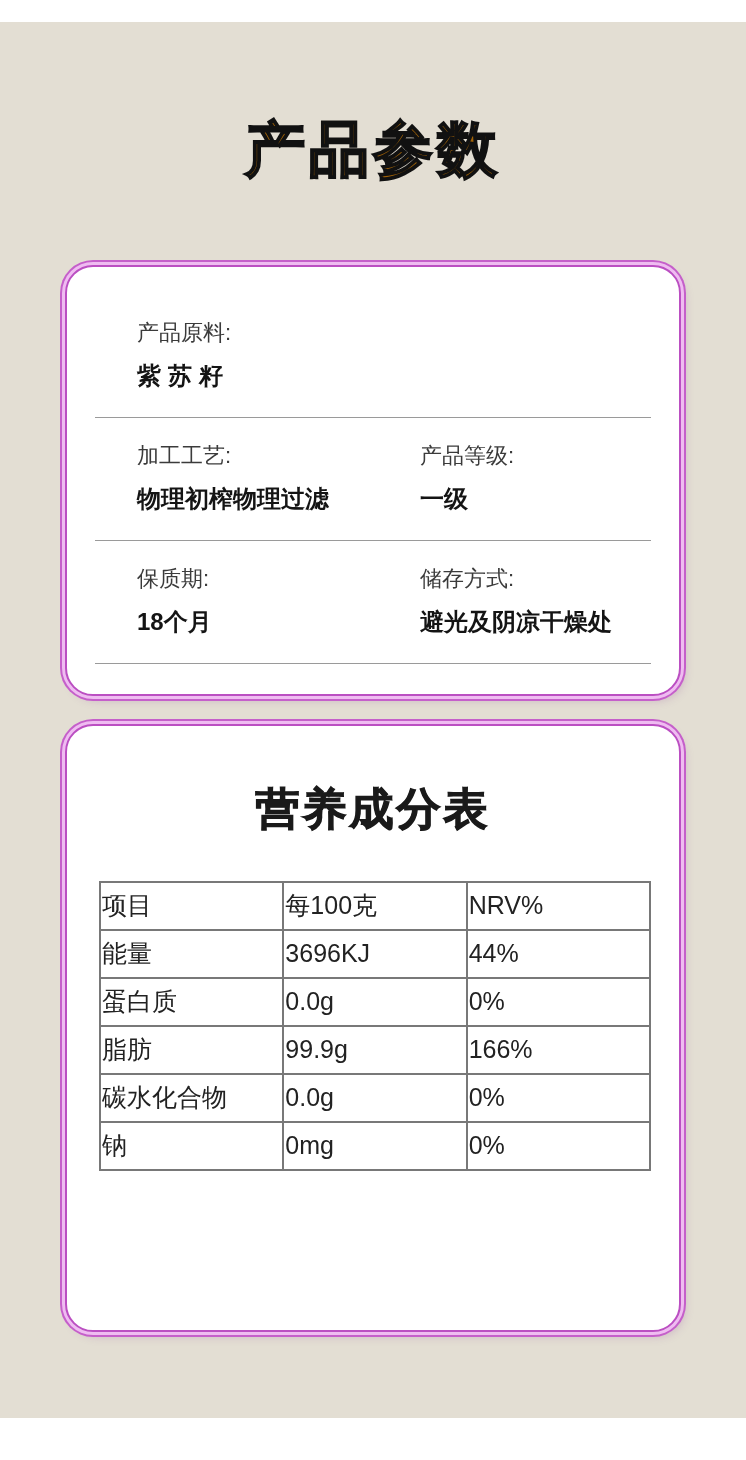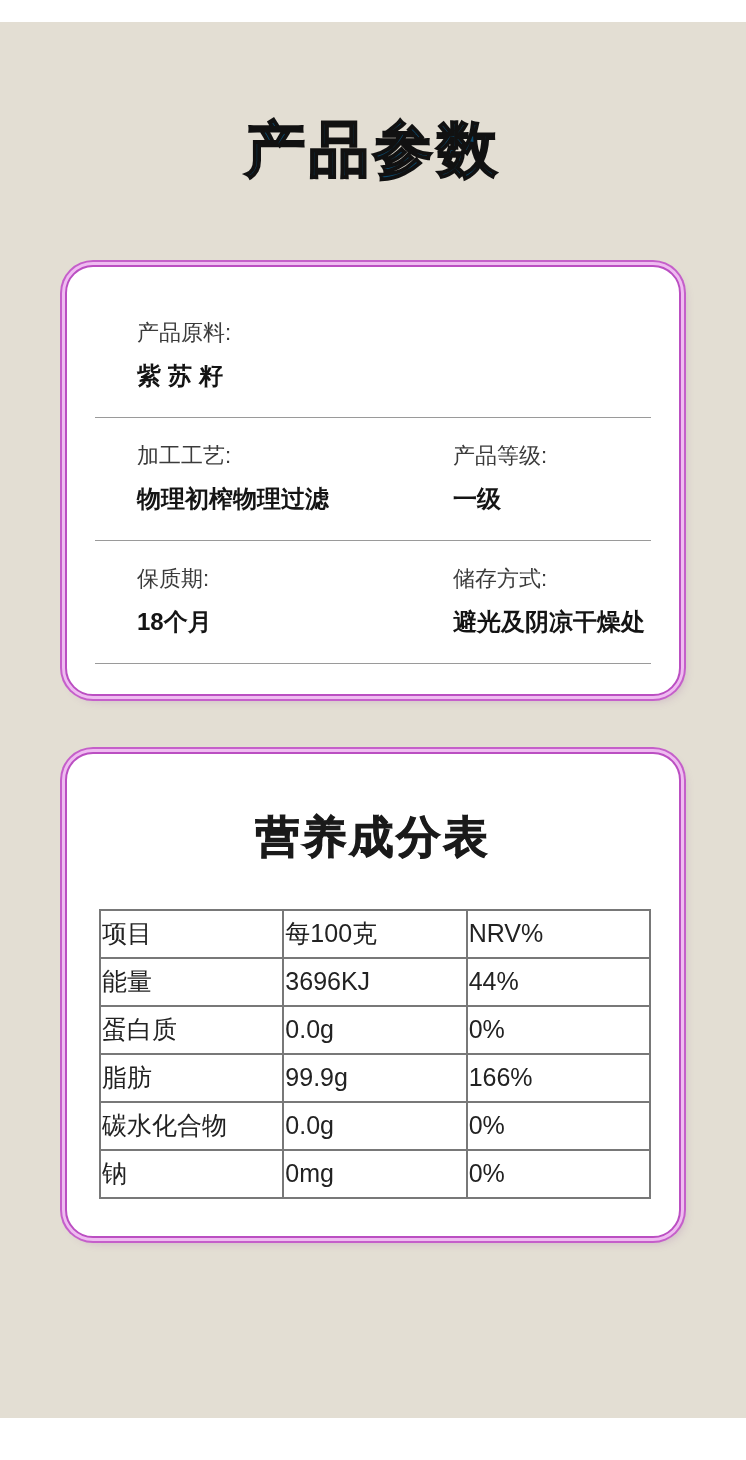--- a/index.html
+++ b/index.html
@@ -18,21 +18,21 @@
     box-sizing:border-box;
     padding-top:98px;
   }
   .page-title {
     margin:0;
     text-align:center;
     font-size:60px;
     line-height:1;
     font-weight:bold;
     letter-spacing:4px;
-    color:#0c4a6e;
+    color:#a16207;
     -webkit-text-stroke:2px #111111;
   }
   .card {
     width:616px;
     margin:0 auto;
     background:#ffffff;
     border:2px solid #bb4fc2;
     border-radius:28px;
     box-shadow:
       0 0 0 3px #efbcf1,
@@ -41,21 +41,20 @@
     box-sizing:border-box;
   }
   .spec-card {
     margin-top:85px;
     padding:28px 34px 30px;
   }
   .spec-row {
     display:grid;
     grid-template-columns:283px 1fr;
     padding:25px 0 27px 36px;
-    gap:33px;
   }
   .spec-cell { display:flex; flex-direction:column; }
   .spec-label {
     font-size:22px;
     color:#3b3b3b;
     line-height:1.2;
   }
   .spec-value {
     margin-top:16px;
     font-size:24px;
@@ -63,22 +62,22 @@
     color:#141414;
     line-height:1.15;
   }
   .spec-value.spaced { letter-spacing:7px; }
   .spec-divider {
     height:1px;
     background:#9a9a9a;
     margin:0 -6px;
   }
   .nutri-card {
-    margin-top:56px;
-    height:486px;
+    margin-top:28px;
+    height:608px;
     padding:54px 32px 0;
   }
   .nutri-title {
     margin:0 0 42px;
     text-align:center;
     font-size:44px;
     font-weight:bold;
     letter-spacing:3px;
     color:#1a1a1a;
     -webkit-text-stroke:1px #1a1a1a;

